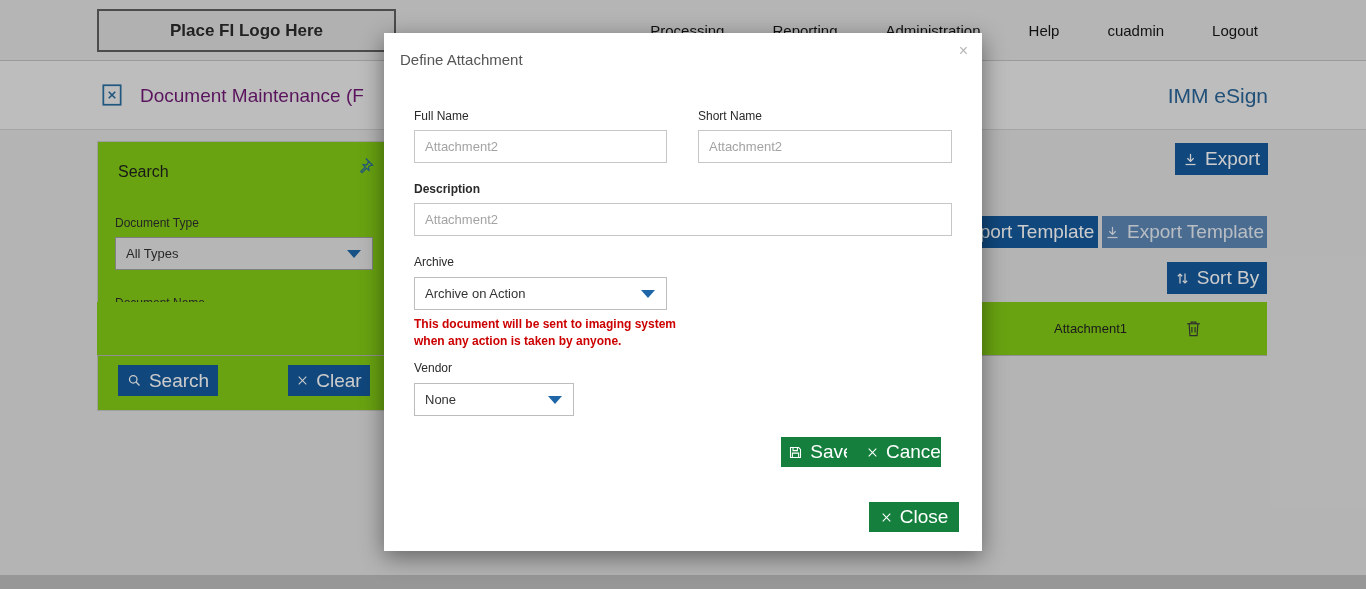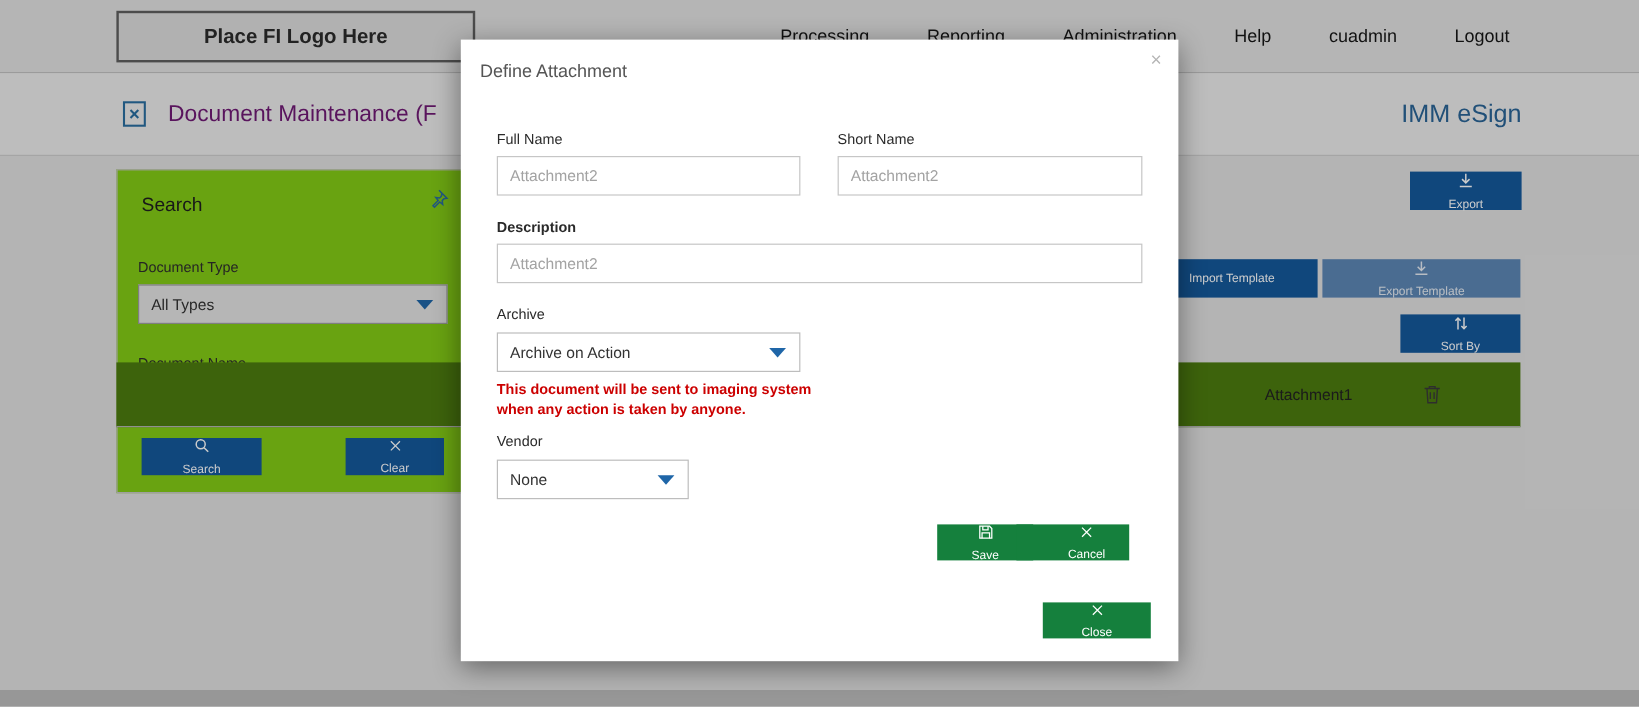--- a/index.html
+++ b/index.html
@@ -26,33 +26,33 @@
   
   .search-panel { position:absolute; left:97px; top:141px; width:295px; height:270px; background:#84cc16; border:1px solid #c7c7c7; }
   .panel-title { position:absolute; left:20px; top:21px; font-size:16px; color:#1f1f1f; }
   .pin-icon { position:absolute; right:16px; top:14px; }
   .field-label { font-size:12px; color:#2e2e2e; position:absolute; }
   .sel-box { position:absolute; height:33px; border:1px solid #9f9f9f; background:#e4e4e4; display:flex; align-items:center; padding:0 30px 0 10px; font-size:13px; color:#333; cursor:pointer; }
   .caret { position:absolute; right:11px; top:50%; margin-top:-4px; width:0; height:0; border-left:7px solid transparent; border-right:7px solid transparent; border-top:8px solid #1f66a8; }
   .text-input { position:absolute; height:33px; border:1px solid #a8a8a8; background:#ececec; font-size:13px; color:#333; padding:0 10px; font-family:"Liberation Sans", sans-serif; }
   .text-input::placeholder { color:#9a9a9a; }
 
-  .btn { display:flex; align-items:center; justify-content:center; gap:7px; background:#14599c; color:#fff; font-size:10px; border:none; cursor:pointer; position:absolute; font-family:"Liberation Sans", sans-serif;flex-direction:column; }
+  .btn { display:flex; align-items:center; justify-content:center; gap:7px; background:#14599c; color:#fff; font-size:19px; border:none; cursor:pointer; position:absolute; font-family:"Liberation Sans", sans-serif; }
   .btn svg { flex:0 0 auto; }
   .btn-search { left:20px; top:223px; width:100px; height:31px; }
   .btn-clear { left:190px; top:223px; width:82px; height:31px; }
 
   
   .btn-export { left:1175px; top:143px; width:93px; height:32px; }
   .btn-import-template { left:955px; top:216px; width:143px; height:32px; }
   .btn-export-template { left:1102px; top:216px; width:165px; height:32px; background:#5d87b6; color:rgba(255,255,255,0.85); }
   .btn-sortby { left:1167px; top:262px; width:100px; height:32px; }
 
   
-  .doc-row { position:absolute; left:97px; top:302px; width:1170px; height:54px; background:#4d7c0f; border-bottom:1px solid #b5b5b5; }
+  .doc-row { position:absolute; left:97px; top:302px; width:1170px; height:54px; background:#84cc16; border-bottom:1px solid #b5b5b5; }
   .doc-row-name { position:absolute; left:957px; top:0; line-height:54px; font-size:13px; color:#222; }
   .trash-btn { position:absolute; right:64px; top:17px; cursor:pointer; background:none; border:none; }
 
   
   .overlay { position:absolute; inset:0; background:rgba(0,0,0,0.20); z-index:5; }
   .modal { position:absolute; left:384px; top:33px; width:598px; height:518px; background:#ffffff; z-index:10; box-shadow:0 6px 22px rgba(0,0,0,0.45); }
   .modal-title { position:absolute; left:16px; top:18px; font-size:15px; color:#555; }
   .modal-close-x { position:absolute; right:14px; top:10px; font-size:16px; color:#b5b5b5; cursor:pointer; line-height:1; }
   .m-label { position:absolute; font-size:12px; color:#2a2a2a; }
   .m-input { position:absolute; height:33px; border:1px solid #c6c6c6; background:#fff; font-size:13px; color:#0f766e; padding:0 10px; font-family:"Liberation Sans", sans-serif; }

